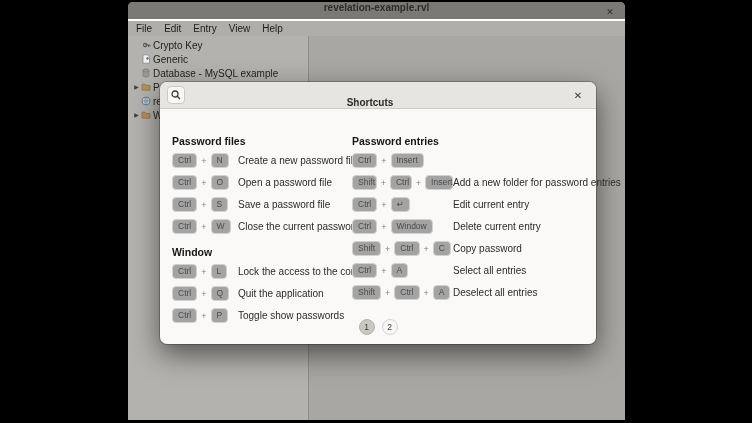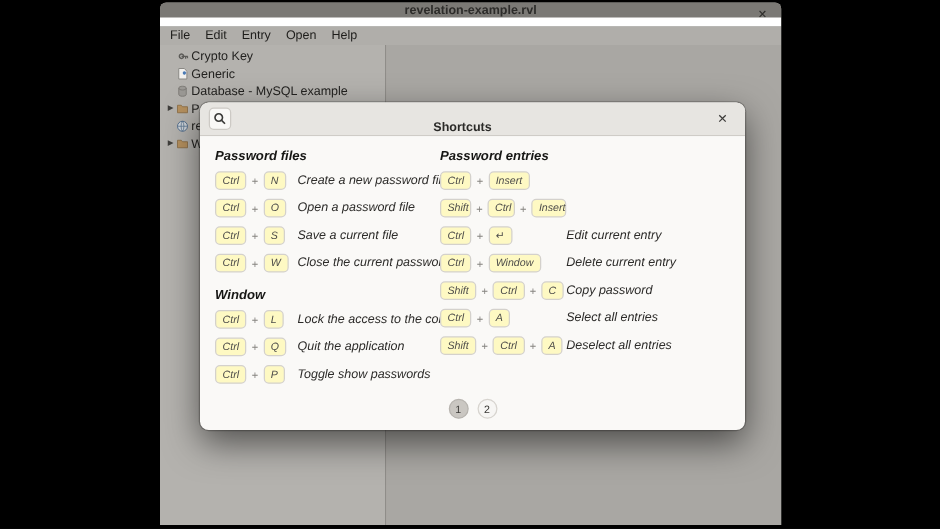--- a/index.html
+++ b/index.html
@@ -4,21 +4,21 @@
 <style>
   * { margin:0; padding:0; box-sizing:border-box; }
   html,body { width:752px; height:423px; background:#000; overflow:hidden;
     font-family:"Liberation Sans","DejaVu Sans",sans-serif; }
   .stage { position:relative; width:752px; height:423px; background:#000; }
 
   
   .window { position:absolute; left:128px; top:2px; width:497px; height:418px;
     background:#a9a7a3; border-radius:5px 5px 0 0; overflow:hidden; }
   .titlebar { position:relative; height:19px; background:#7b7975;
-    border-bottom:7px solid #ffffff; display:flex; align-items:flex-end; justify-content:center; }
+    border-bottom:2px solid #ffffff; display:flex; align-items:flex-start; justify-content:center; }
   .titlebar .title { font-size:10px; font-weight:bold; color:#2d2c2a; }
   .titlebar .win-close { position:absolute; right:8px; top:0; height:19px; width:14px;
     display:flex; align-items:center; justify-content:center;
     font-size:9px; font-weight:bold; color:#2d2c2a; cursor:default; }
   .menubar { height:15px; background:#b0aeaa; display:flex; align-items:center; padding-left:2px; }
   .menu-item { font-size:10px; color:#1e1d1b; padding:0 6px; line-height:15px; }
   .content { position:absolute; top:34px; left:0; right:0; bottom:0; display:flex; }
   .tree-panel { width:181px; background:#b4b2ae; border-right:1px solid #8f8d89; padding-top:2px; }
   .main-panel { flex:1; background:#a9a7a3; }
   .tree-item { display:flex; align-items:center; height:14px; font-size:10px; color:#232220; }
@@ -33,31 +33,31 @@
   .dlg-header { position:relative; height:27px; background:#e7e5e1;
     border-bottom:1px solid #cfccc7; border-radius:7px 7px 0 0; }
   .search-btn { position:absolute; left:7px; top:4px; width:18px; height:18px;
     background:#f9f8f6; border:1px solid #cdcac5; border-radius:4px;
     display:flex; align-items:center; justify-content:center; }
   .dlg-title { position:absolute; left:0; right:16px; top:0; height:40px; display:flex;
     align-items:center; justify-content:center; font-size:10px; font-weight:bold; color:#2b2a28; }
   .dlg-close { position:absolute; right:10px; top:0; height:27px; width:16px; display:flex;
     align-items:center; justify-content:center; font-size:10px; font-weight:bold; color:#3c3b39; }
   .dlg-body { position:absolute; top:27px; left:0; right:0; bottom:0; }
-  .shortcut-col { position:absolute; top:0;font-style:italic; }
+  .shortcut-col { position:absolute; top:16px; }
   .col-0 { left:12px;  width:176px; }
   .col-1 { left:192px; width:238px; }
   .col-0 .keys { width:66px;  }
   .col-1 .keys { width:101px; }
   .section-title { font-size:10.5px; font-weight:bold; color:#161614; margin:12px 0 6px; }
   .section:first-child .section-title { margin-top:10px; }
   .shortcut-row { display:flex; align-items:center; margin-bottom:7px; }
   .keys { display:flex; align-items:center; gap:4px; flex:none; }
   .keycap { display:inline-block; min-width:15px; height:15px; line-height:13px; padding:0 5px;
-    background:#fef9c3; border:1px solid #d4d1cc; border-radius:4px;
+    background:#a3a3a3; border:1px solid #d4d1cc; border-radius:4px;
     font-size:8.5px; color:#4c4b49; text-align:center; white-space:nowrap; }
   .plus { font-size:9px; color:#85837f; }
   .desc { font-size:10px; color:#2c2b29; white-space:nowrap; }
   .pages { position:absolute; left:0; right:0; bottom:9px; display:flex; justify-content:center; gap:7px; }
   .page-dot { width:16px; height:16px; border-radius:50%; display:flex; align-items:center;
     justify-content:center; font-size:8.5px; color:#3a3936;
     background:#f7f6f4; border:1px solid #d7d4cf; }
   .page-dot.active { background:#cac7c2; border-color:#b7b4af; }
 </style>
 </head>
@@ -67,21 +67,21 @@
 
   <div class="window">
     <div class="titlebar">
       <span class="title">revelation-example.rvl</span>
       <span class="win-close">✕</span>
     </div>
     <div class="menubar">
         <div class="menu-item">File</div>
         <div class="menu-item">Edit</div>
         <div class="menu-item">Entry</div>
-        <div class="menu-item">Open</div>
+        <div class="menu-item">View</div>
         <div class="menu-item">Help</div>
       </div>
     <div class="content">
       <div class="tree-panel">
           <div class="tree-item">
     <span class="spacer"></span>
     <span class="ticon">
               <svg width="10" height="10" viewBox="0 0 10 10">
                 <path d="M2.5 5a1.7 1.7 0 1 0 0-.01" fill="none" stroke="#5c5b58" stroke-width="1.2"></path>
                 <path d="M4.2 5h5M7.5 5v2M9 5v1.5" fill="none" stroke="#5c5b58" stroke-width="1"></path>
@@ -173,21 +173,21 @@
                   <span class="keycap">O</span>
                 </div>
     <div class="desc">Open a password file</div>
   </div>
               <div class="shortcut-row">
     <div class="keys">
                   <span class="keycap">Ctrl</span>
                   <span class="plus">+</span>
                   <span class="keycap">S</span>
                 </div>
-    <div class="desc">Save a current file</div>
+    <div class="desc">Save a password file</div>
   </div>
               <div class="shortcut-row">
     <div class="keys">
                   <span class="keycap">Ctrl</span>
                   <span class="plus">+</span>
                   <span class="keycap">W</span>
                 </div>
     <div class="desc">Close the current password file</div>
   </div>
             </div>
@@ -234,20 +234,21 @@
                 </div>
   </div>
               <div class="shortcut-row">
     <div class="keys">
                   <span class="keycap">Shift</span>
                   <span class="plus">+</span>
                   <span class="keycap">Ctrl</span>
                   <span class="plus">+</span>
                   <span class="keycap">Insert</span>
                 </div>
+    <div class="desc">Add a new folder for password entries</div>
   </div>
               <div class="shortcut-row">
     <div class="keys">
                   <span class="keycap">Ctrl</span>
                   <span class="plus">+</span>
                   <span class="keycap">↵</span>
                 </div>
     <div class="desc">Edit current entry</div>
   </div>
               <div class="shortcut-row">

